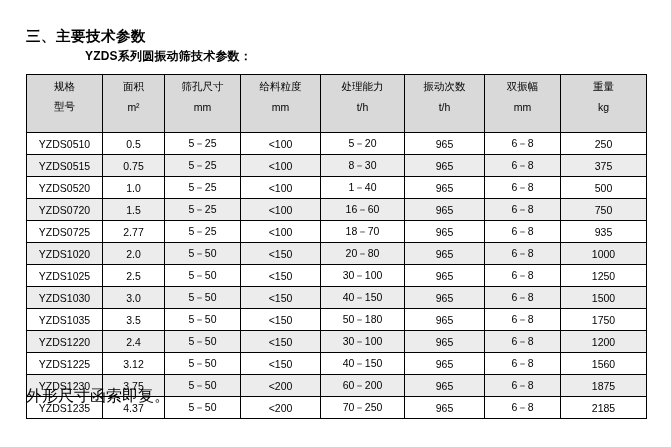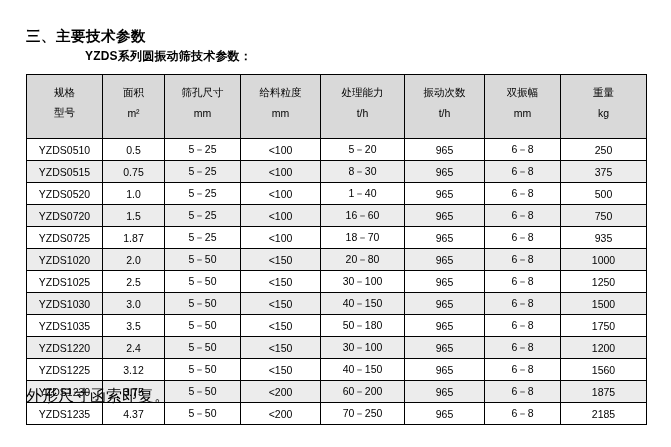--- a/index.html
+++ b/index.html
@@ -56,21 +56,21 @@
     height: 21px;
     padding: 0;
   }
   table.spec thead th {
     background: #d9d9d9;
     font-weight: normal;
     height: 20px;
   }
   table.spec thead th.line1 {
     border-bottom: none;
-    padding-top: 8px;
+    padding-top: 2px;
   }
   table.spec thead th.line2 {
     border-top: none;
     padding-bottom: 15px;
   }
   table.spec tbody tr:nth-child(odd) td {
     background: #ffffff;
   }
   table.spec tbody tr:nth-child(even) td {
     background: #ececec;
@@ -172,21 +172,21 @@
             <td>1.5</td>
             <td>5－25</td>
             <td>&lt;100</td>
             <td>16－60</td>
             <td>965</td>
             <td>6－8</td>
             <td>750</td>
           </tr>
           <tr>
             <td class="model">YZDS0725</td>
-            <td>1.87</td>
+            <td>2.77</td>
             <td>5－25</td>
             <td>&lt;100</td>
             <td>18－70</td>
             <td>965</td>
             <td>6－8</td>
             <td>935</td>
           </tr>
           <tr>
             <td class="model">YZDS1020</td>
             <td>2.0</td>

